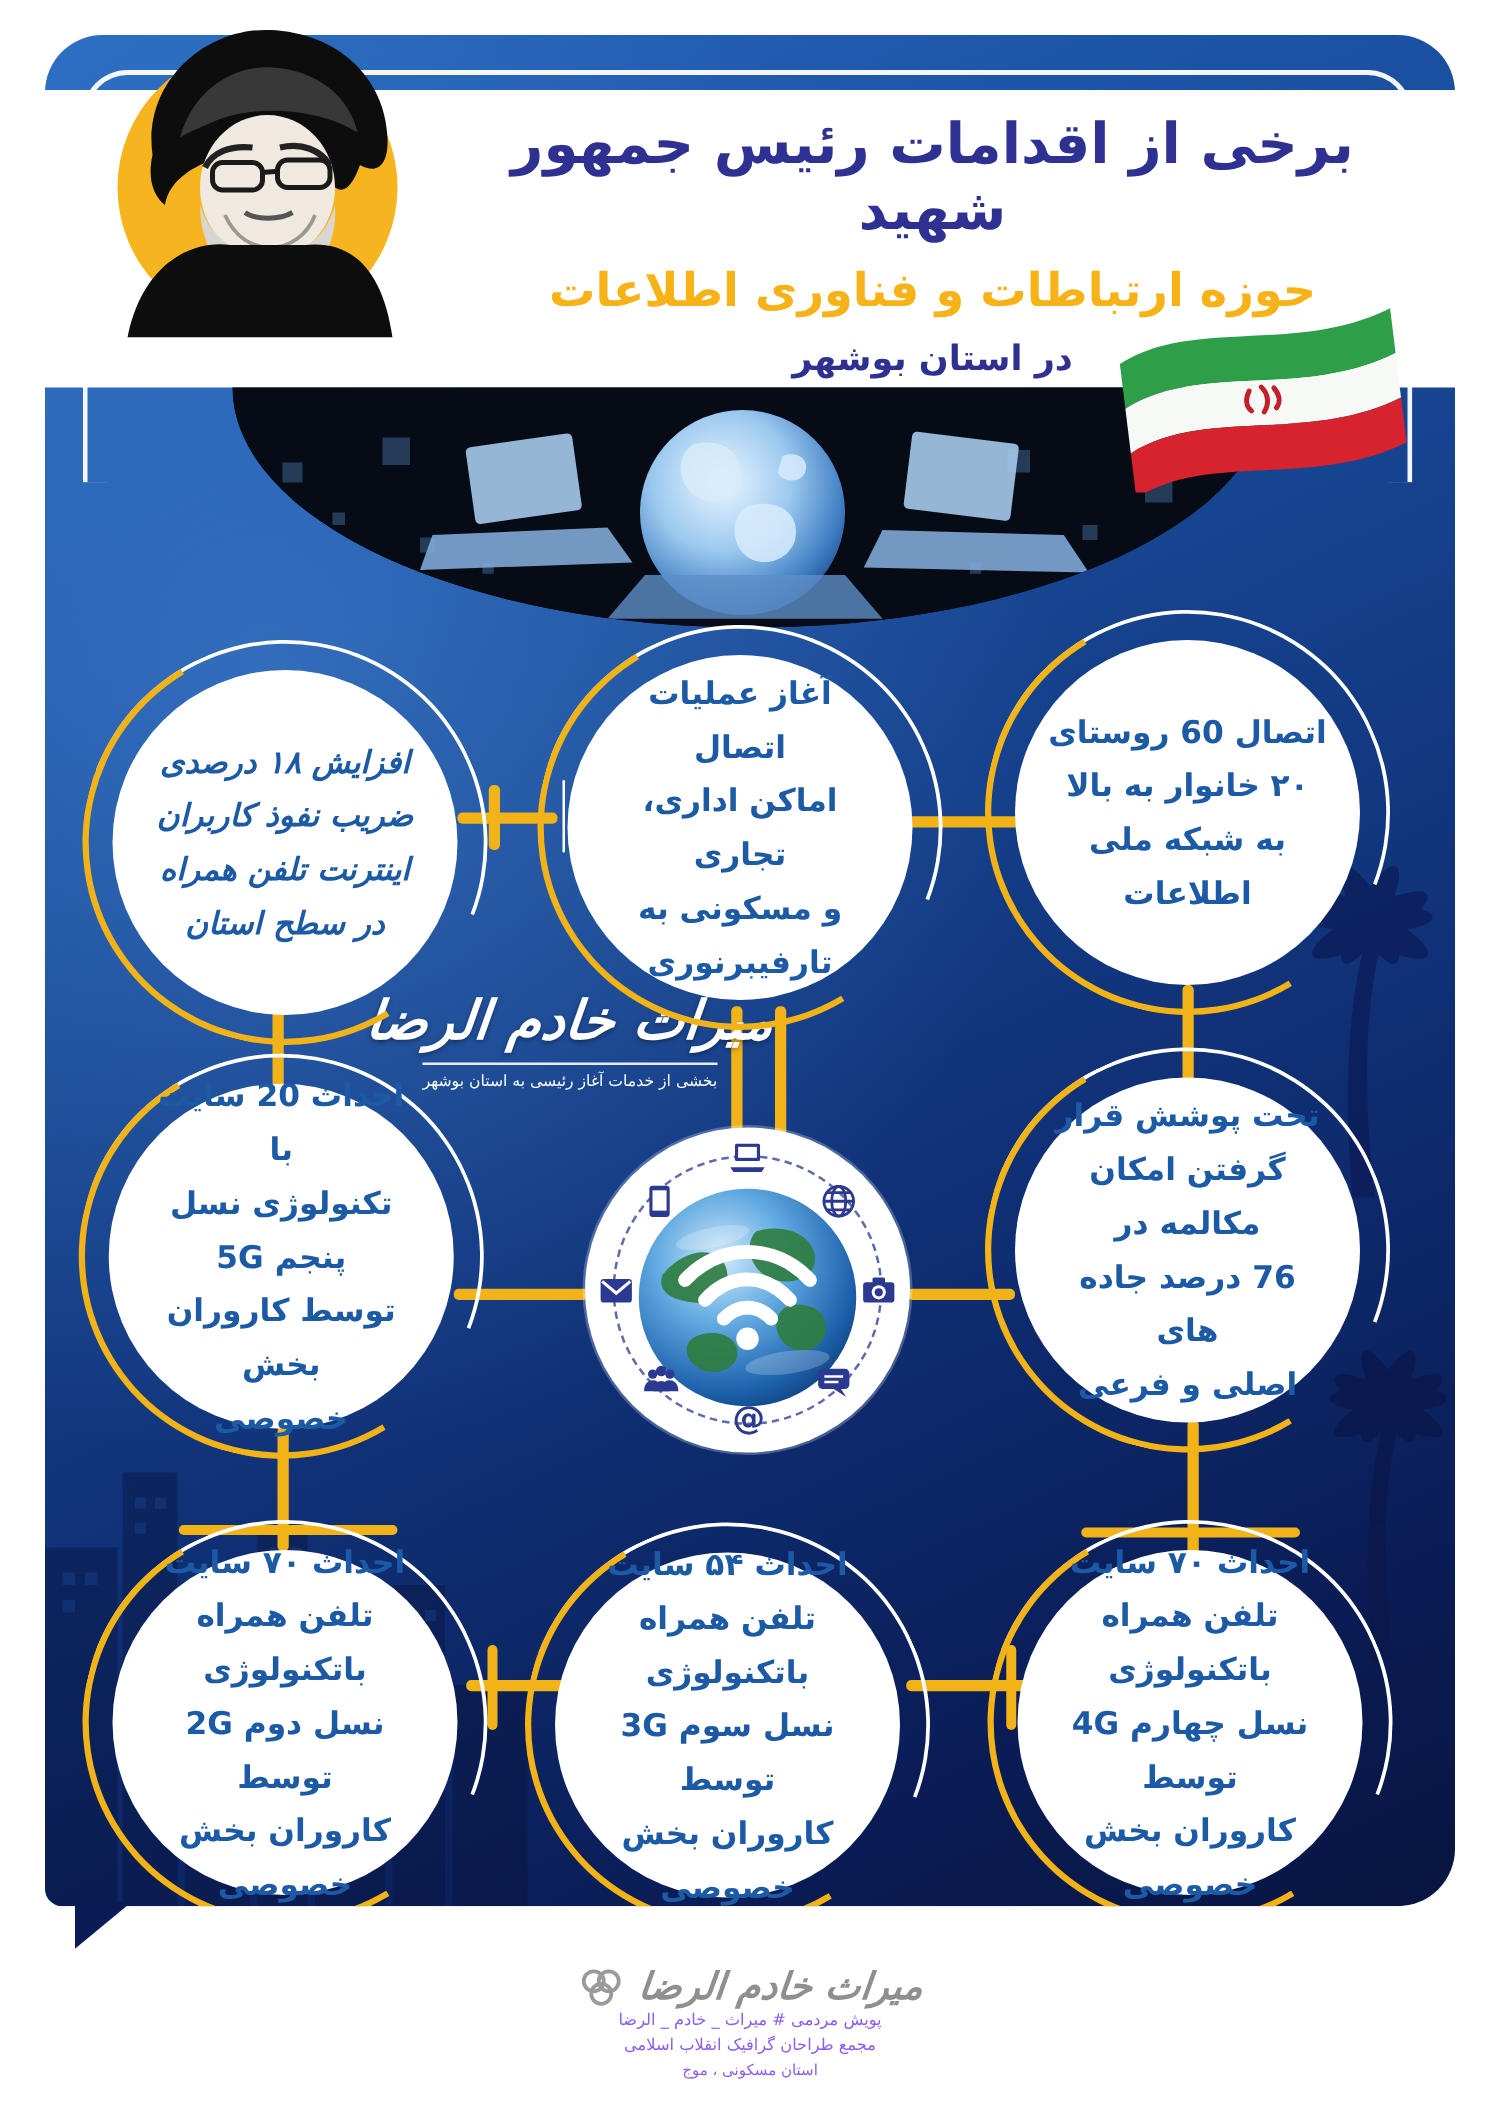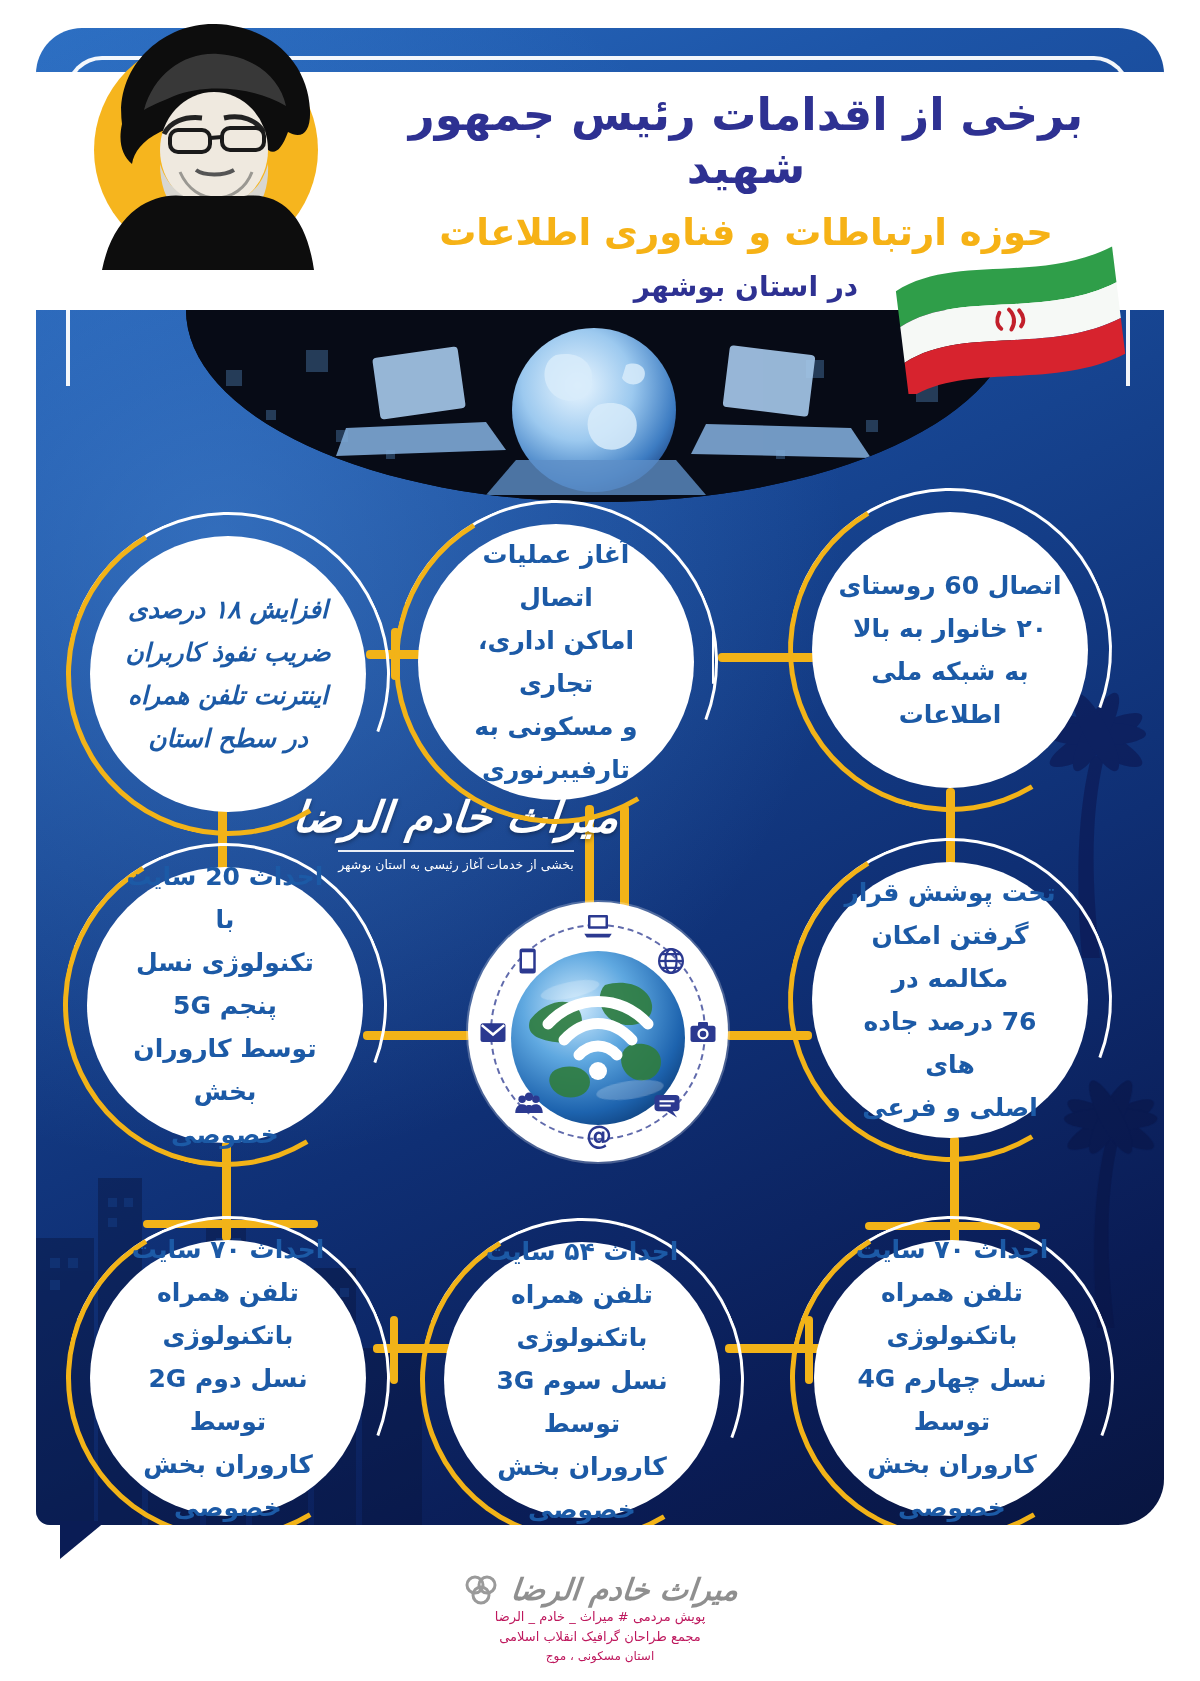--- a/index.html
+++ b/index.html
@@ -67,21 +67,21 @@
               border-top:2px solid rgba(255,255,255,.9);padding-top:5px;letter-spacing:.5px;}
 
   
   .palm,.city{opacity:.8;}
 
   
   .footer{left:0;top:1572px;width:1200px;text-align:center;color:#979797;}
   .flogo{display:flex;align-items:center;justify-content:center;gap:10px;direction:ltr;}
   .flogo .cal{font-size:30px;font-weight:bold;font-style:italic;transform:skewX(-6deg);
               color:#8f8f8f;white-space:nowrap;}
-  .fline{direction:rtl;font-size:13px;line-height:1.55;color:#be185d;}
+  .fline{direction:rtl;font-size:13px;line-height:1.55;color:#8b5cf6;}
   .fline3{font-size:12px;}
 </style>
 </head>
 <body>
 
 <div class="stage">
 
   <div class="abs card">
 
     <div class="abs corner-line"></div>
@@ -238,21 +238,21 @@
     <div class="abs node" style="left:54px;top:508px;font-style:italic;">
       <div class="ring ring-a"></div>
       <div class="ring ring-b"></div>
       <div class="disc">
           <p>افزایش ۱۸ درصدی
 ضریب نفوذ کاربران
 اینترنت تلفن همراه
 در سطح استان</p>
         </div>
     </div>
-    <div class="abs node" style="left:382px;top:496px;">
+    <div class="abs node" style="left:418px;top:496px;">
       <div class="ring ring-a"></div>
       <div class="ring ring-b"></div>
       <div class="disc">
           <p>آغاز عملیات اتصال
 اماکن اداری، تجاری
 و مسکونی به
 تارفیبرنوری</p>
         </div>
     </div>
     <div class="abs node" style="left:776px;top:484px;">

